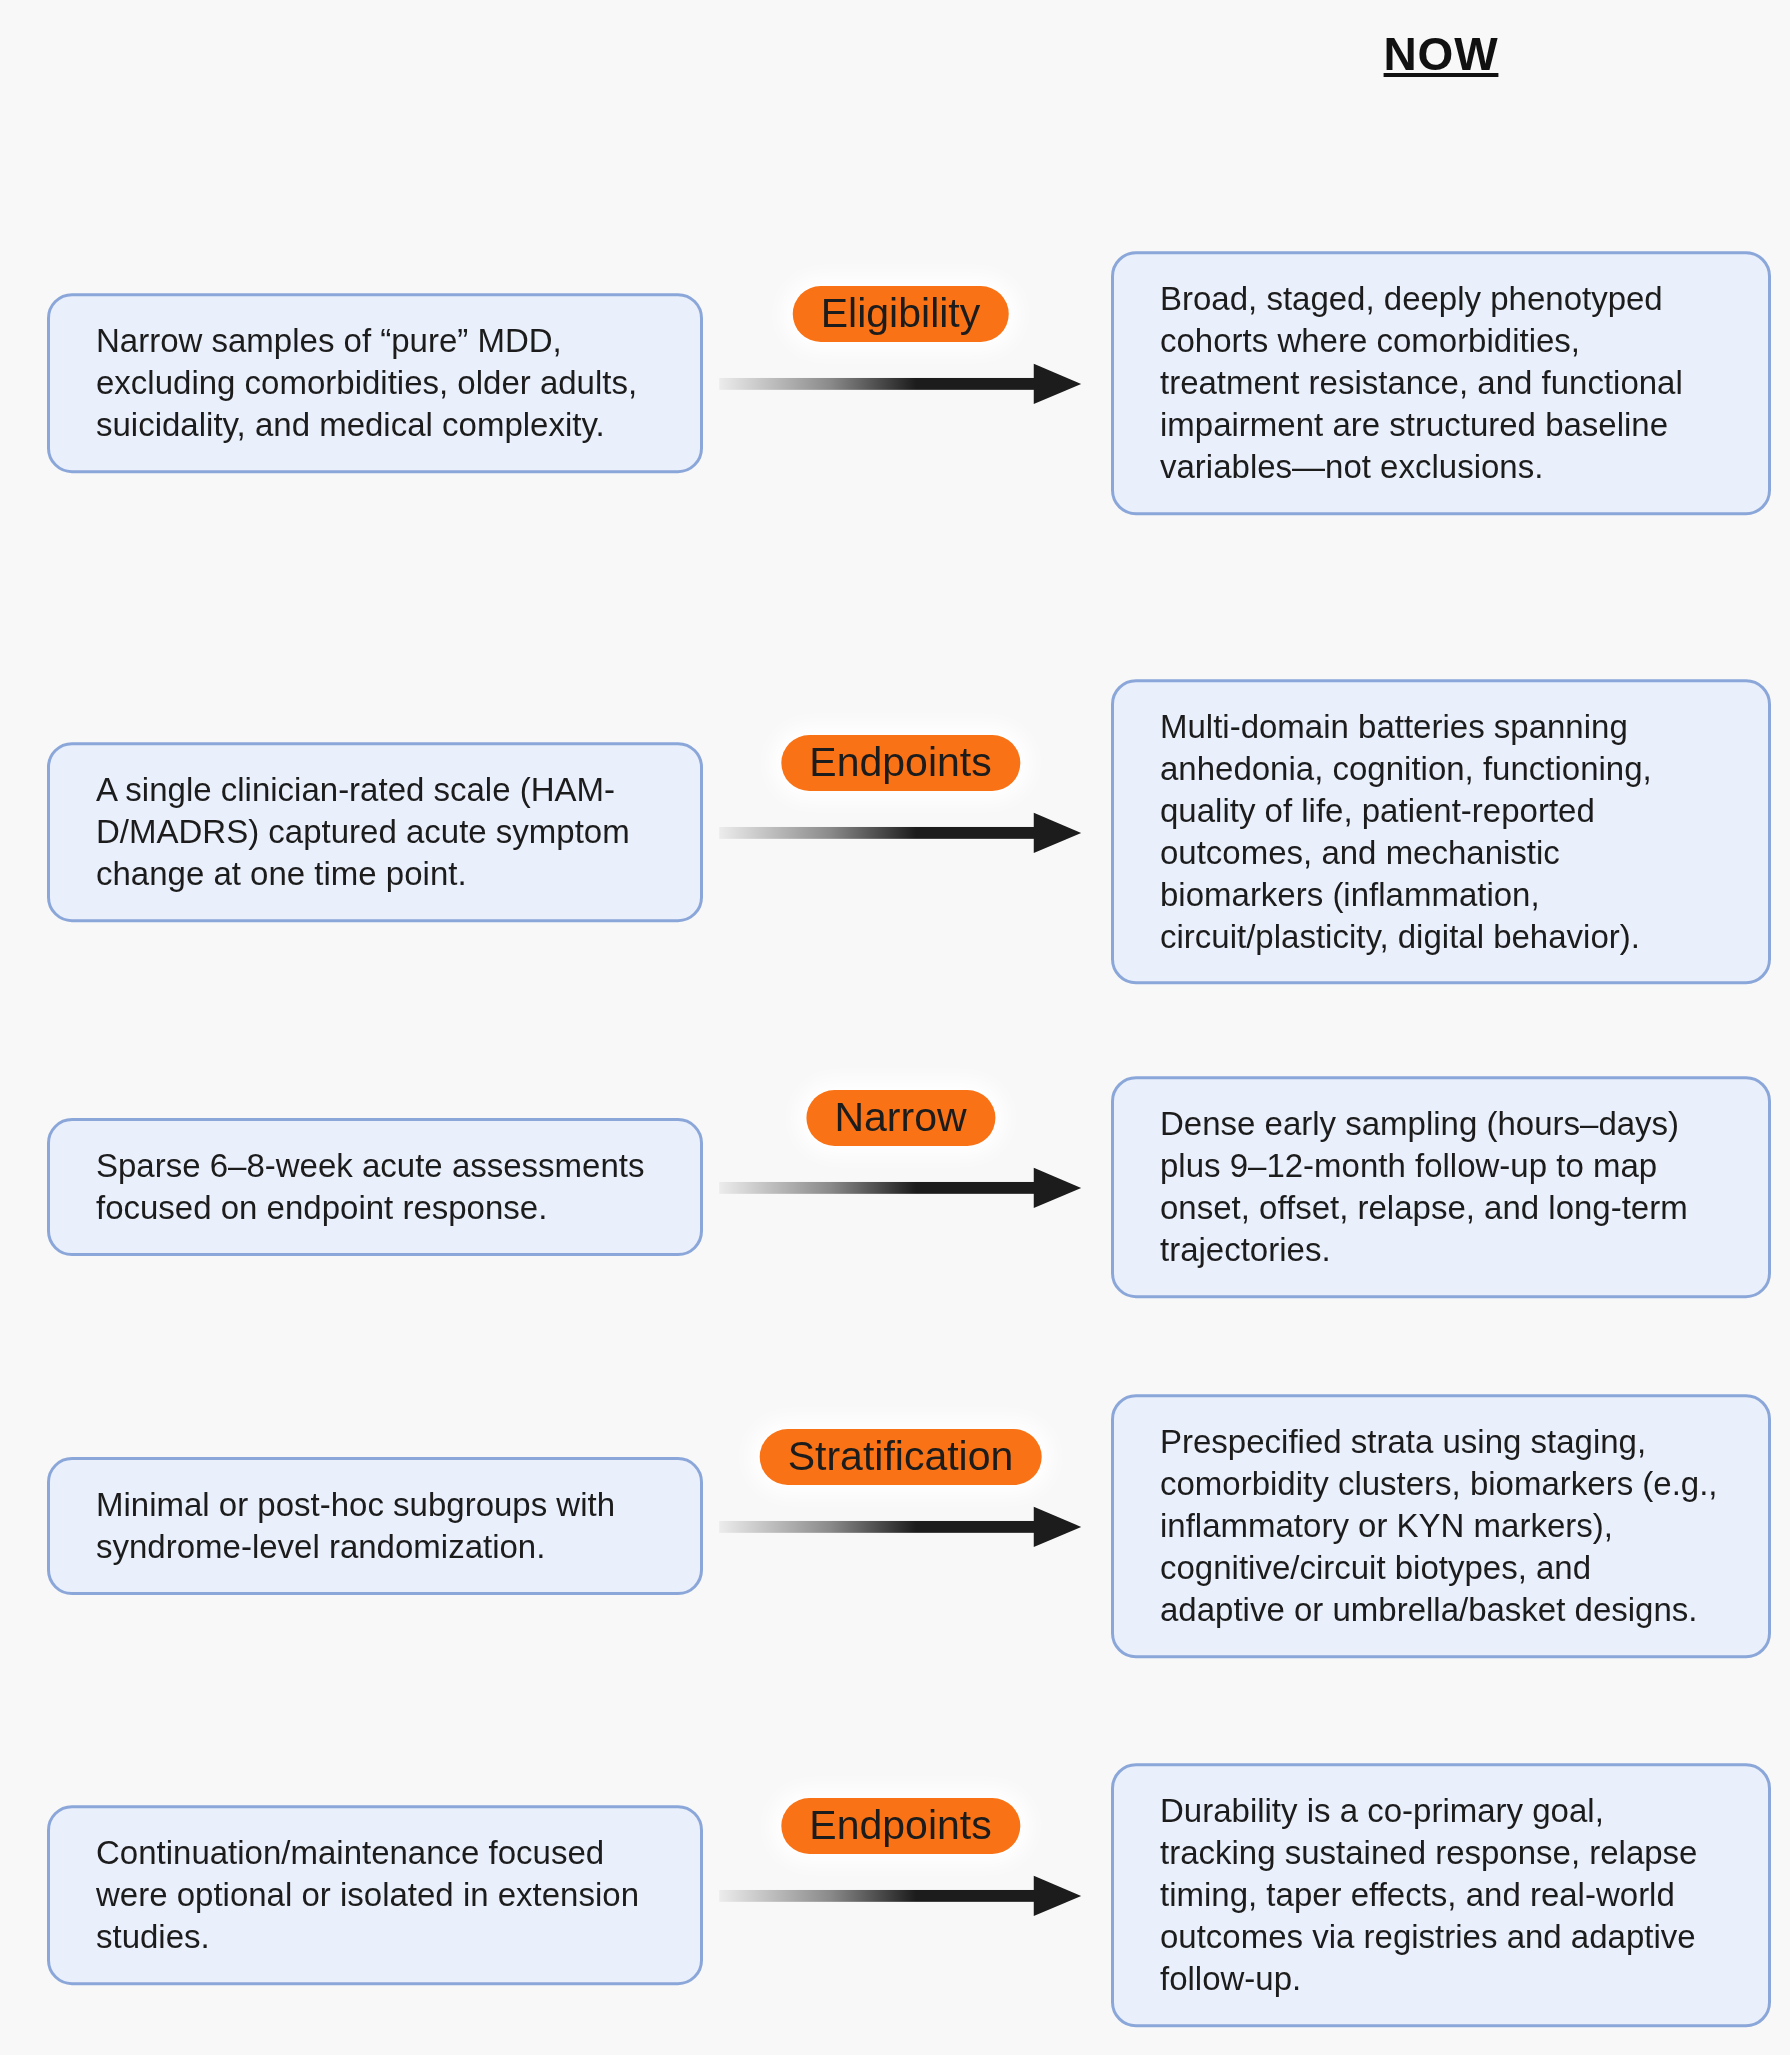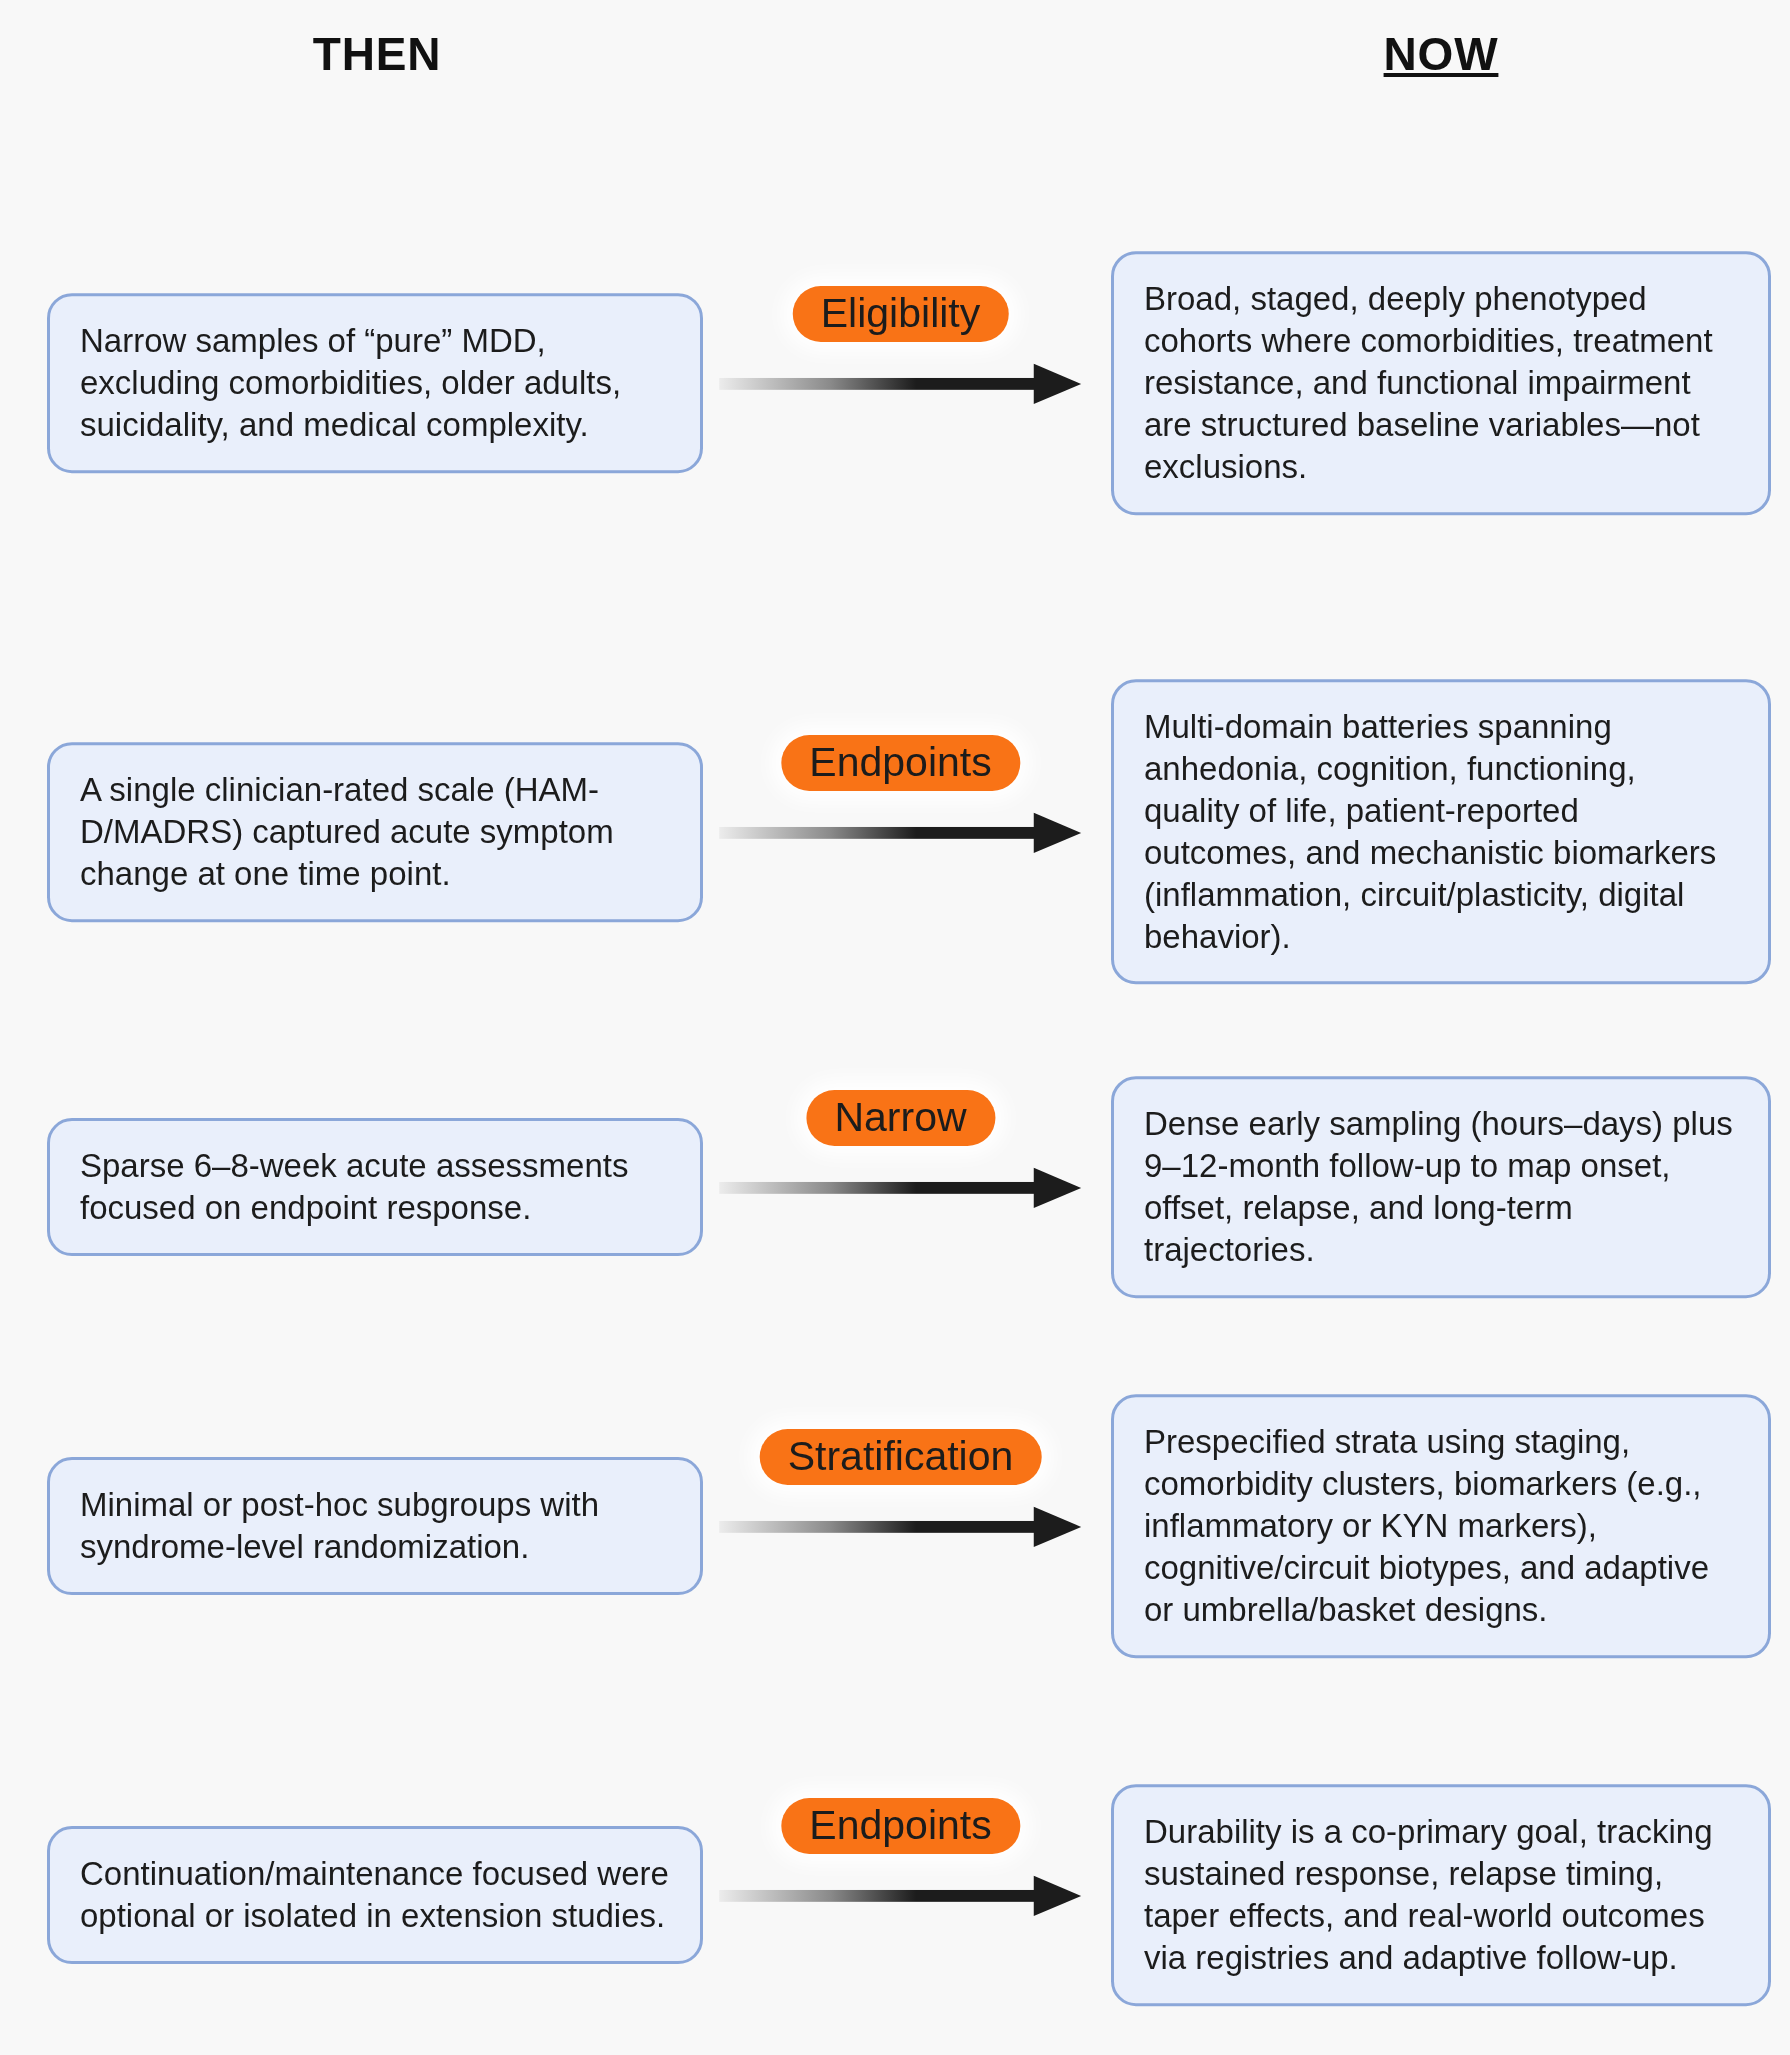--- a/index.html
+++ b/index.html
@@ -27,21 +27,21 @@
   .now-header  { left: 1111px; text-decoration: underline; }
 
   .row { position: absolute; left: 0; top: var(--cy); width: 100%; height: 0; }
 
   .box {
     position: absolute;
     transform: translateY(-50%);
     background: #e9effb;
     border: 3.2px solid #8ba7d9;
     border-radius: 25px;
-    padding: 24px 30px;
+    padding: 24px 46px;
   }
   .then-box { left: 47px;   width: 656px; }
   .now-box  { left: 1111px; width: 660px; }
   .box-text { font-size: 33px; line-height: 1.27; color: #1c1c1c; }
 
   .center-cell { position: absolute; left: 711px; top: 0; width: 379px; height: 0; }
   .row-label {
     position: absolute;
     left: 50%;
     bottom: 41px;
@@ -67,21 +67,20 @@
     <defs>
       <linearGradient id="arrowGrad" x1="0" y1="0" x2="1" y2="0">
         <stop offset="0" stop-color="#ececec"></stop>
         <stop offset="0.35" stop-color="#8a8a8a"></stop>
         <stop offset="0.62" stop-color="#1c1c1c"></stop>
         <stop offset="1" stop-color="#1c1c1c"></stop>
       </linearGradient>
     </defs>
   </svg>
 
-  <div class="col-header then-header">THEN</div>
   <div class="col-header now-header">NOW</div>
 
   <div class="row" style="--cy:383px">
     <div class="box then-box">
       <p class="box-text">Narrow samples of “pure” MDD, excluding comorbidities, older adults, suicidality, and medical complexity.</p>
     </div>
     <div class="center-cell">
       <div class="row-label">Eligibility</div>
       <svg class="arrow" width="364" height="49" viewBox="0 0 460 62">
         <rect x="0" y="24" width="402" height="15" fill="url(#arrowGrad)"></rect>

